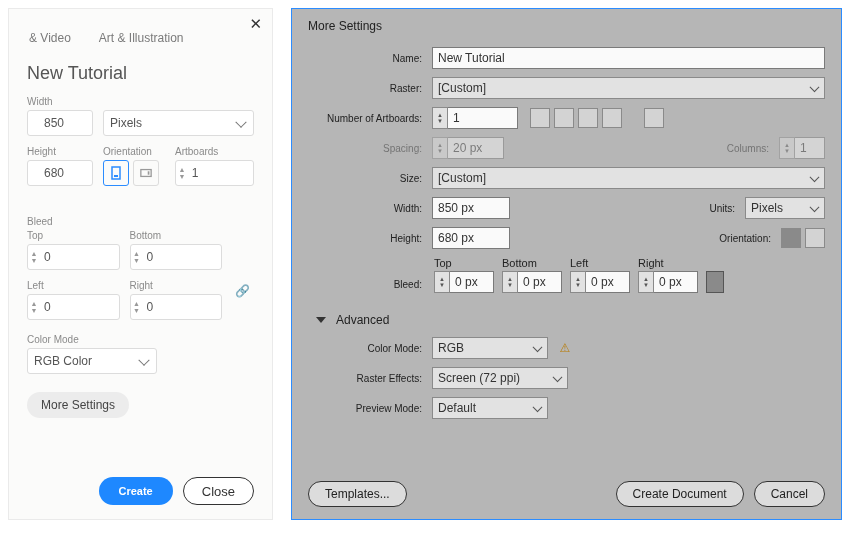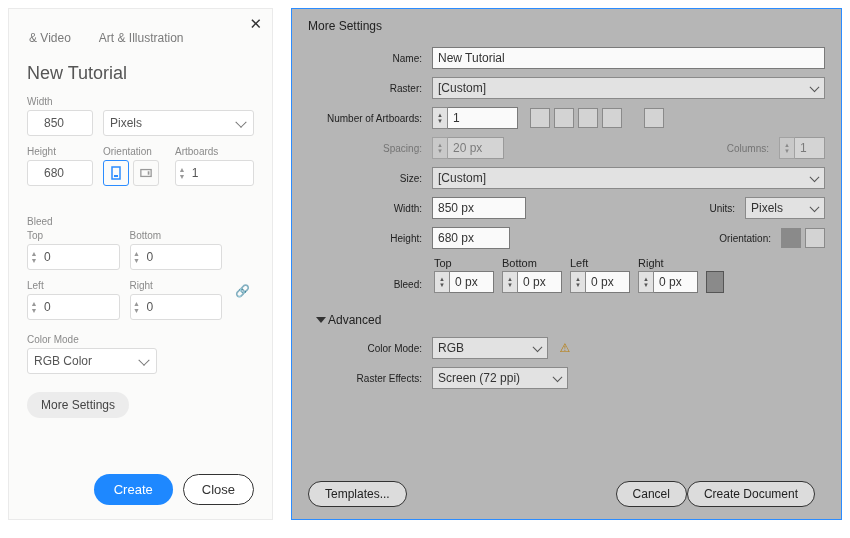--- a/index.html
+++ b/index.html
@@ -19,40 +19,40 @@
   .sel::after { content: ""; position: absolute; right: 8px; top: 50%; width: 7px; height: 7px; border-right: 1.5px solid #777; border-bottom: 1.5px solid #777; transform: translateY(-60%) rotate(45deg); }
   .stepper { display: flex; align-items: center; height: 26px; border: 1px solid #dcdcdc; border-radius: 3px; background: #fff; }
   .stepper .arrows { width: 14px; display: flex; flex-direction: column; align-items: center; color: #999; font-size: 7px; line-height: 7px; }
   .stepper input { border: none; width: 100%; font-size: 12px; padding-left: 4px; color: #555; outline: none; }
   .orient-box { width: 26px; height: 26px; border: 1px solid #dcdcdc; border-radius: 3px; display: flex; align-items: center; justify-content: center; }
   .orient-box.active { border-color: #2b8cff; }
   .orient-box svg { width: 12px; height: 14px; }
   .link-icon { width: 22px; height: 22px; display: flex; align-items: center; justify-content: center; color: #666; font-size: 12px; }
   .more-settings-btn { align-self: flex-start; background: #ececec; border: none; border-radius: 14px; padding: 6px 14px; font-size: 12px; color: #444; margin-top: 4px; }
   .bottom-btns { margin-top: auto; display: flex; justify-content: flex-end; gap: 10px; }
-  .primary-btn { background: #1e88ff; color: #fff; border: none; border-radius: 16px; padding: 8px 20px; font-size: 13px; font-weight: 400; }
+  .primary-btn { background: #1e88ff; color: #fff; border: none; border-radius: 16px; padding: 8px 20px; font-size: 11px; font-weight: 700; }
   .secondary-btn { background: #fff; color: #333; border: 1.5px solid #333; border-radius: 16px; padding: 5px 18px; font-size: 13px; font-weight: 500; }
 
   
   .right-panel { flex: 1; background: #b6b6b6; border: 1px solid #2b8cff; padding: 10px 16px 12px 16px; display: flex; flex-direction: column; }
   .r-title { font-size: 12px; color: #222; padding-bottom: 14px; }
   .r-row { display: flex; align-items: center; margin-bottom: 8px; gap: 6px; }
   .r-label { width: 118px; text-align: right; font-size: 10px; color: #222; padding-right: 4px; }
   .r-label.sm { width: 52px; }
   .r-input { height: 22px; background: #fafafa; border: 1px solid #7a7a7a; font-size: 12px; padding: 0 5px; color: #333; }
   .r-select { height: 22px; background: #e2e2e2; border: 1px solid #8a8a8a; font-size: 12px; padding: 0 5px 0 5px; color: #333; position: relative; display: flex; align-items: center; }
   .r-select::after { content: ""; position: absolute; right: 6px; top: 50%; width: 6px; height: 6px; border-right: 1.4px solid #555; border-bottom: 1.4px solid #555; transform: translateY(-60%) rotate(45deg); }
   .r-stepper { display: flex; }
   .r-stepper .st { width: 16px; height: 22px; background: #e2e2e2; border: 1px solid #8a8a8a; display: flex; flex-direction: column; align-items: center; justify-content: center; font-size: 6px; color: #555; line-height: 6px; }
   .r-stepper .val { height: 22px; background: #fafafa; border: 1px solid #7a7a7a; border-left: none; font-size: 12px; padding: 0 5px; color: #333; display: flex; align-items: center; }
   .disabled { opacity: .45; }
   .r-icons { display: flex; gap: 4px; }
   .r-icons .ic { width: 20px; height: 20px; background: #d3d3d3; border: 1px solid #8a8a8a; }
   .dk { background: #8a8a8a !important; }
-  .advanced-head { display: flex; align-items: center; gap: 2px; margin: 10px 0 10px 8px; font-size: 12px; color: #222; }
+  .advanced-head { display: flex; align-items: center; gap: 10px; margin: 10px 0 10px 8px; font-size: 12px; color: #222; }
   .advanced-head .tri { width: 0; height: 0; border-left: 5px solid transparent; border-right: 5px solid transparent; border-top: 6px solid #333; }
   .warn { width: 14px; height: 14px; display: inline-flex; align-items: center; justify-content: center; color: #b87a00; font-size: 12px; margin-left: 4px; }
   .bleed-group { display: flex; align-items: flex-end; gap: 8px; margin-bottom: 10px; }
   .bleed-col { display: flex; flex-direction: column; }
   .bleed-col .hdr { font-size: 11px; color: #222; margin-bottom: 2px; }
   .r-bottom { margin-top: auto; display: flex; align-items: center; }
   .r-btn { background: #dcdcdc; border: 1.5px solid #333; border-radius: 14px; padding: 5px 16px; font-size: 12px; color: #222; }
   .r-bottom .spacer { flex: 1; }
 </style>
 </head>
@@ -225,21 +225,21 @@
       </div>
   </div>
   <div class="r-row">
     <div class="r-label">Size:</div>
     <div class="r-select" style="flex:1">
         <span>[Custom]</span>
       </div>
   </div>
   <div class="r-row">
     <div class="r-label">Width:</div>
-    <input class="r-input" style="width: 94px;" value="850 px">
+    <input class="r-input" style="width: 78px;" value="850 px">
     <div style="flex:1"></div>
     <div class="r-label sm">Units:</div>
     <div class="r-select" style="width:80px">
         <span>Pixels</span>
       </div>
   </div>
   <div class="r-row">
     <div class="r-label">Height:</div>
     <input class="r-input" style="width: 78px;" value="680 px">
     <div style="flex:1"></div>
@@ -305,20 +305,26 @@
         <span>RGB</span>
       </div>
     <span class="warn">⚠</span>
   </div>
   <div class="r-row">
     <div class="r-label">Raster Effects:</div>
     <div class="r-select" style="width:136px">
         <span>Screen (72 ppi)</span>
       </div>
   </div>
+  <div class="r-row">
+    <div class="r-label">Preview Mode:</div>
+    <div class="r-select" style="width:116px">
+        <span>Default</span>
+      </div>
+  </div>
 
   <div class="r-bottom">
     <button class="r-btn">Templates...</button>
     <div class="spacer"></div>
+    <button class="r-btn" style="margin-right:10px">Create Document</button>
     <button class="r-btn">Cancel</button>
-    <button class="r-btn" style="margin-right:10px">Create Document</button>
   </div>
 </div>
 
 </body></html>

